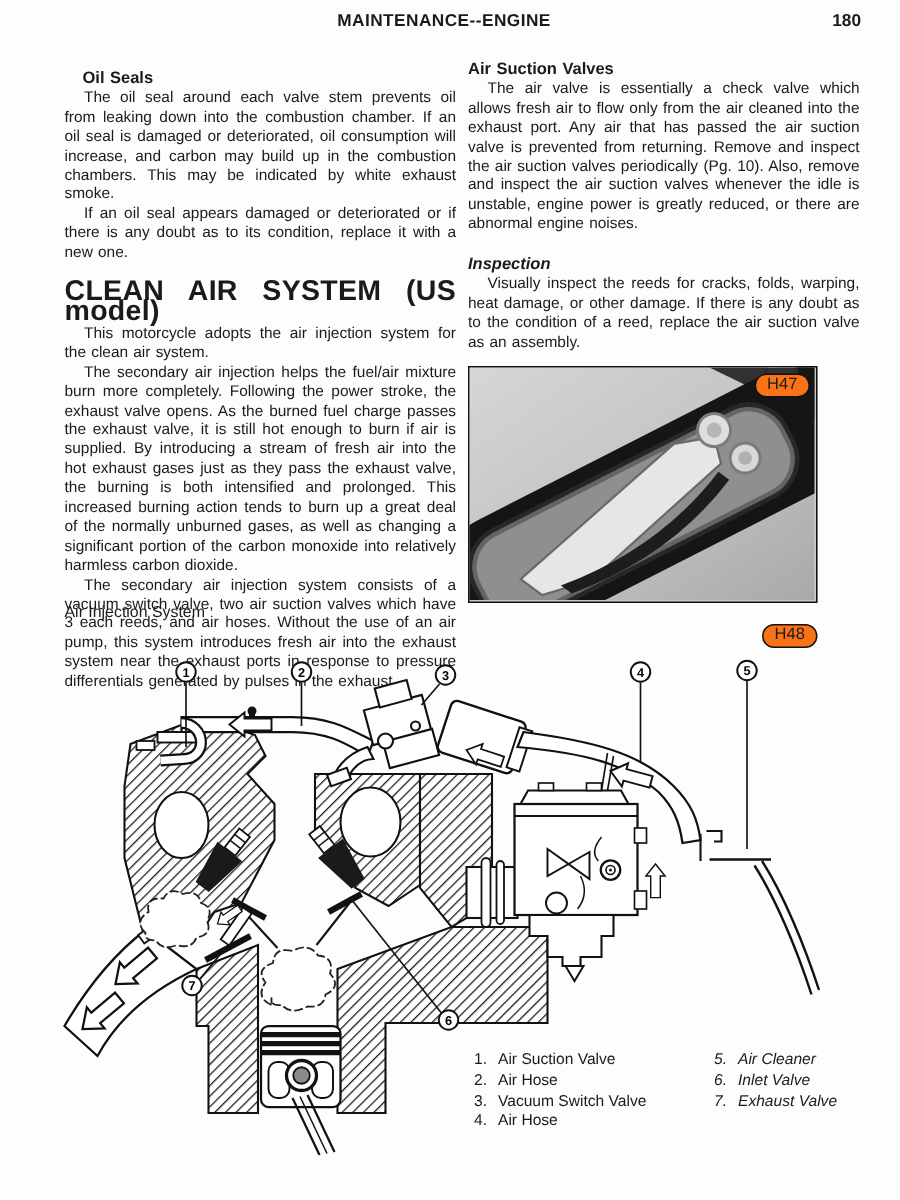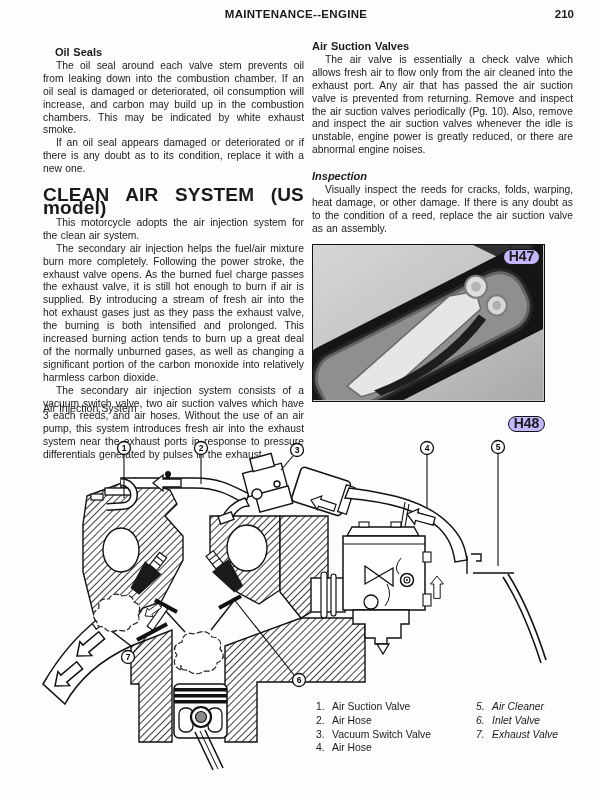--- a/index.html
+++ b/index.html
@@ -14,36 +14,36 @@
   #left-col{left:43px;top:46px;}
   #right-col{left:312px;top:40px;}
   .col p{margin:0;text-indent:13px;}
   h3.sec{margin:0 0 1px 12px;font-size:11px;font-weight:bold;text-indent:0;}
   h2.sec{margin:13px 0 2px 0;font-size:19px;font-weight:bold;letter-spacing:.2px;}
   h3.ital{margin:13px 0 1px 0;font-size:11px;font-weight:bold;font-style:italic;text-indent:0;}
   .diagram-label{position:absolute;left:43px;top:402px;font-size:10.6px;font-weight:normal;}
   .photo-frame{position:absolute;left:312px;top:244px;width:233px;height:158px;
        border:1.5px solid #111;box-sizing:border-box;background:#c9c9c9;}
   .badge{position:absolute;box-sizing:border-box;border:1.5px solid #111;border-radius:9px;
-       background:#c4b5fd;font-weight:bold;font-size:14px;text-align:center;
+       background:#f97316;font-weight:normal;font-size:11px;text-align:center;
        width:37px;height:16px;line-height:13px;}
   #badge-h47{left:503px;top:249px;}
   #badge-h48{left:508px;top:416px;}
   #diagram-svg{position:absolute;left:35px;top:432px;}
   .legend{position:absolute;font-size:10.4px;line-height:13.8px;}
   #legend-col1{left:316px;top:700px;}
   #legend-col2{left:476px;top:700px;font-style:italic;}
   .legend .row{white-space:nowrap;}
   .legend .num{display:inline-block;width:16px;}
 </style>
 </head>
 <body>
 
 <div class="hdr-title">MAINTENANCE--ENGINE</div>
-<div class="hdr-page">210</div>
+<div class="hdr-page">180</div>
 
 <div class="col" id="left-col">
   <h3 class="sec">Oil Seals</h3>
   <p>The oil seal around each valve stem prevents oil from leaking down into the combustion chamber.  If an oil seal is damaged or deteriorated, oil consumption will increase, and carbon may build up in the combustion chambers.  This may be indicated by white exhaust smoke.</p>
   <p>If an oil seal appears damaged or deteriorated or if there is any doubt as to its condition, replace it with a new one.</p>
   <h2 class="sec">CLEAN AIR SYSTEM (US model)</h2>
   <p>This motorcycle adopts the air injection system for the clean air system.</p>
   <p>The secondary air injection helps the fuel/air mixture burn more completely.  Following the power stroke, the exhaust valve opens.  As the burned fuel charge passes the exhaust valve, it is still hot enough to burn if air is supplied.  By introducing a stream of fresh air into the hot exhaust gases just as they pass the exhaust valve, the burning is both intensified and prolonged.  This increased burning action tends to burn up a great deal of the normally unburned gases, as well as changing a significant portion of the carbon monoxide into relatively harmless carbon dioxide.</p>
   <p>The secondary air injection system consists of a vacuum switch valve, two air suction valves which have 3 each reeds, and air hoses.  Without the use of an air pump, this system introduces fresh air into the exhaust system near the exhaust ports in response to pressure differentials generated by pulses in the exhaust.</p>
 </div>

